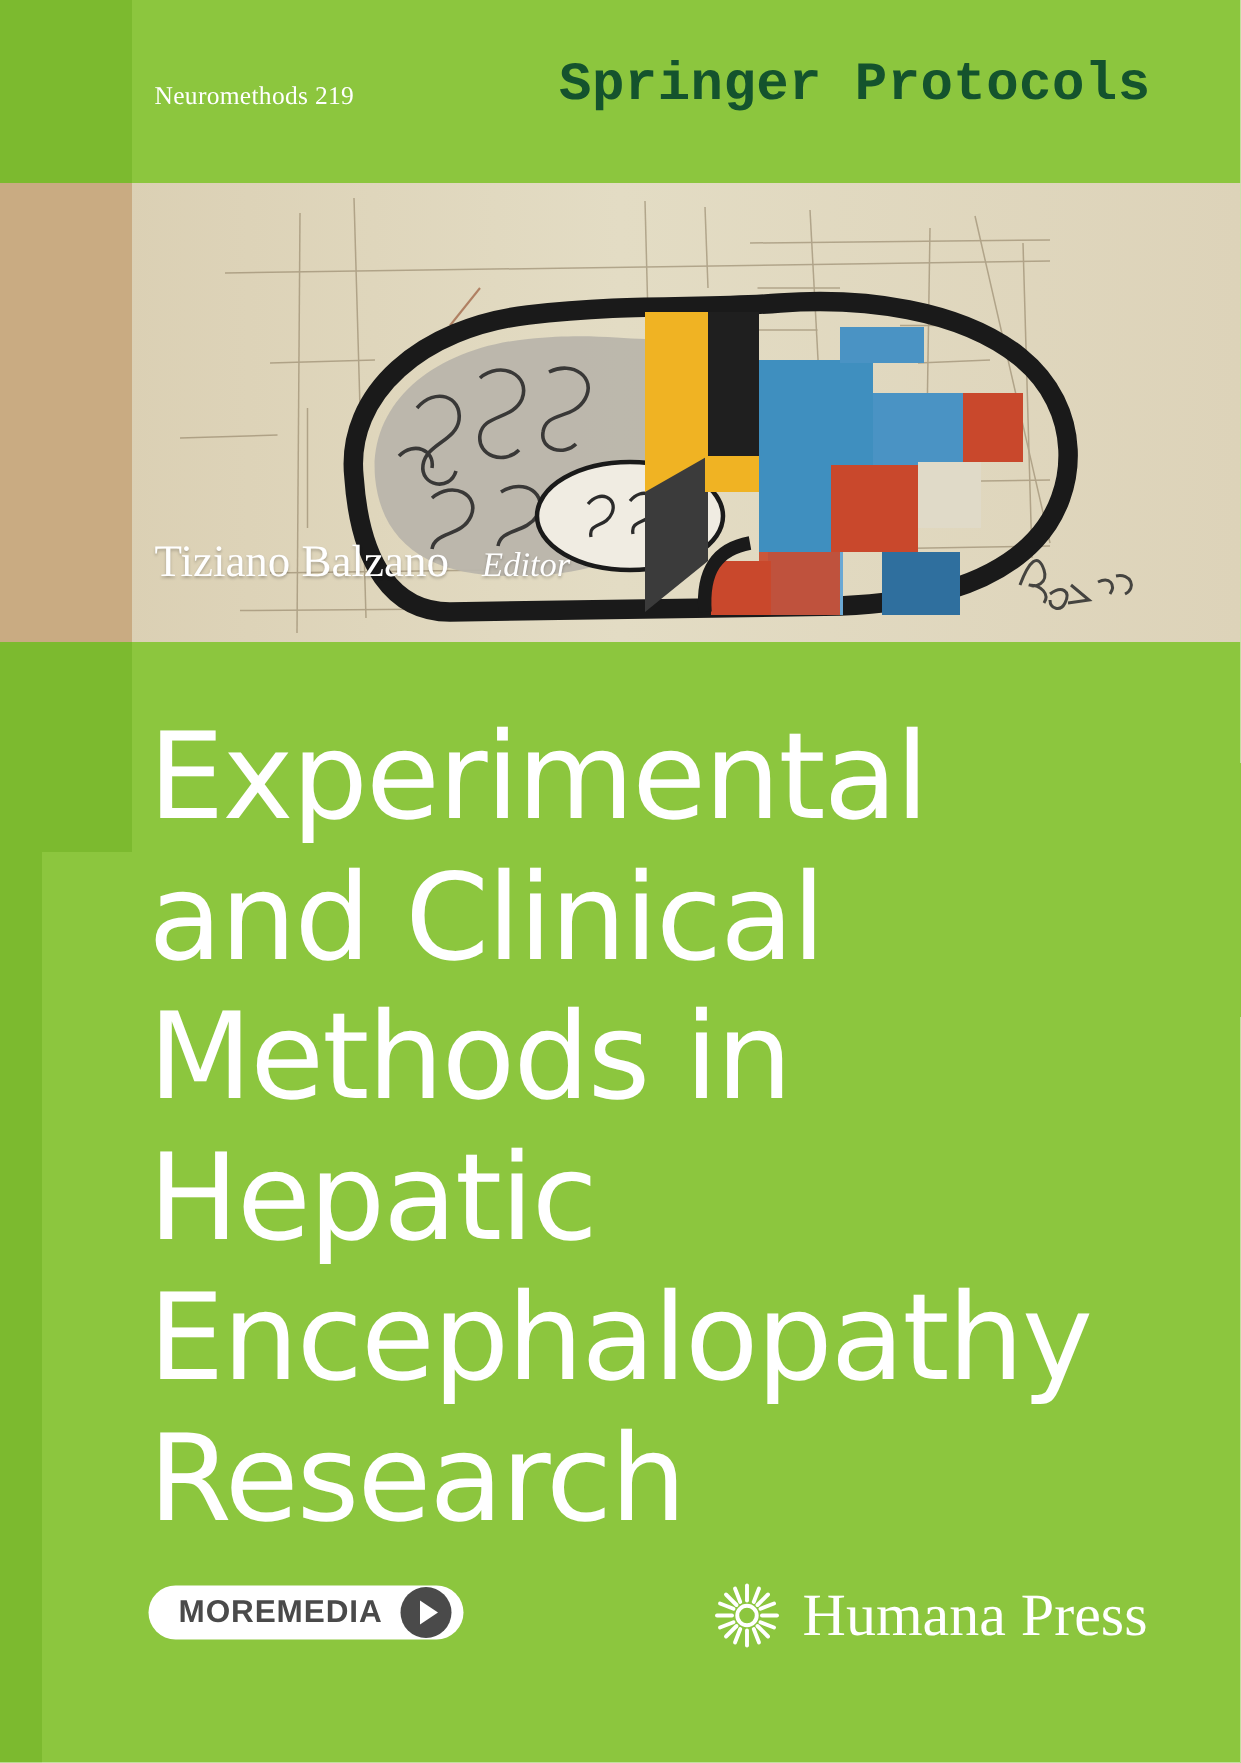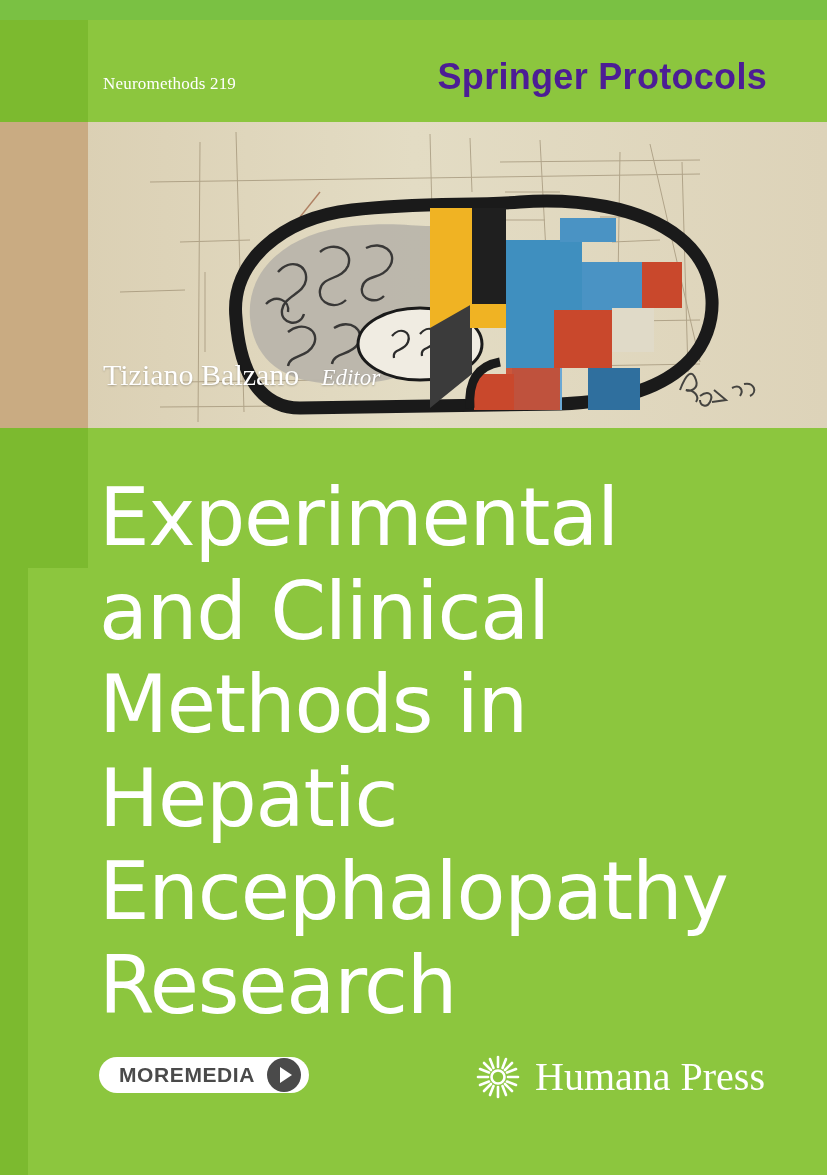--- a/index.html
+++ b/index.html
@@ -17,21 +17,20 @@
     overflow: hidden;
     background: #7ac143;
   }
 
   
   .top-band {
     position: absolute;
     left: 0; top: 0;
     width: 827px; height: 122px;
     background: #8cc63e;
-    margin-top: 20px;
   }
   .top-band-left {
     position: absolute;
     left: 0; top: 0;
     width: 88px; height: 122px;
     background: #7cba2f;
   }
   .series-label {
     position: absolute;
     left: 103px; top: 54px;
@@ -39,23 +38,24 @@
     letter-spacing: 0.2px;
     color: #ffffff;
     font-family: "Liberation Serif", serif;
     white-space: nowrap;
   }
   .springer-protocols {
     position: absolute;
     right: 60px; top: 36px;
     font-size: 36px;
     font-weight: bold;
-    color: #4c1d95;
+    color: #14532d;
     letter-spacing: 0.3px;
     white-space: nowrap;
+    font-family: Liberation Mono, monospace;
   }
 
   
   .art-band {
     position: absolute;
     left: 0; top: 122px;
     width: 827px; height: 306px;
     background: #ddd2b4;
     overflow: hidden;
   }

